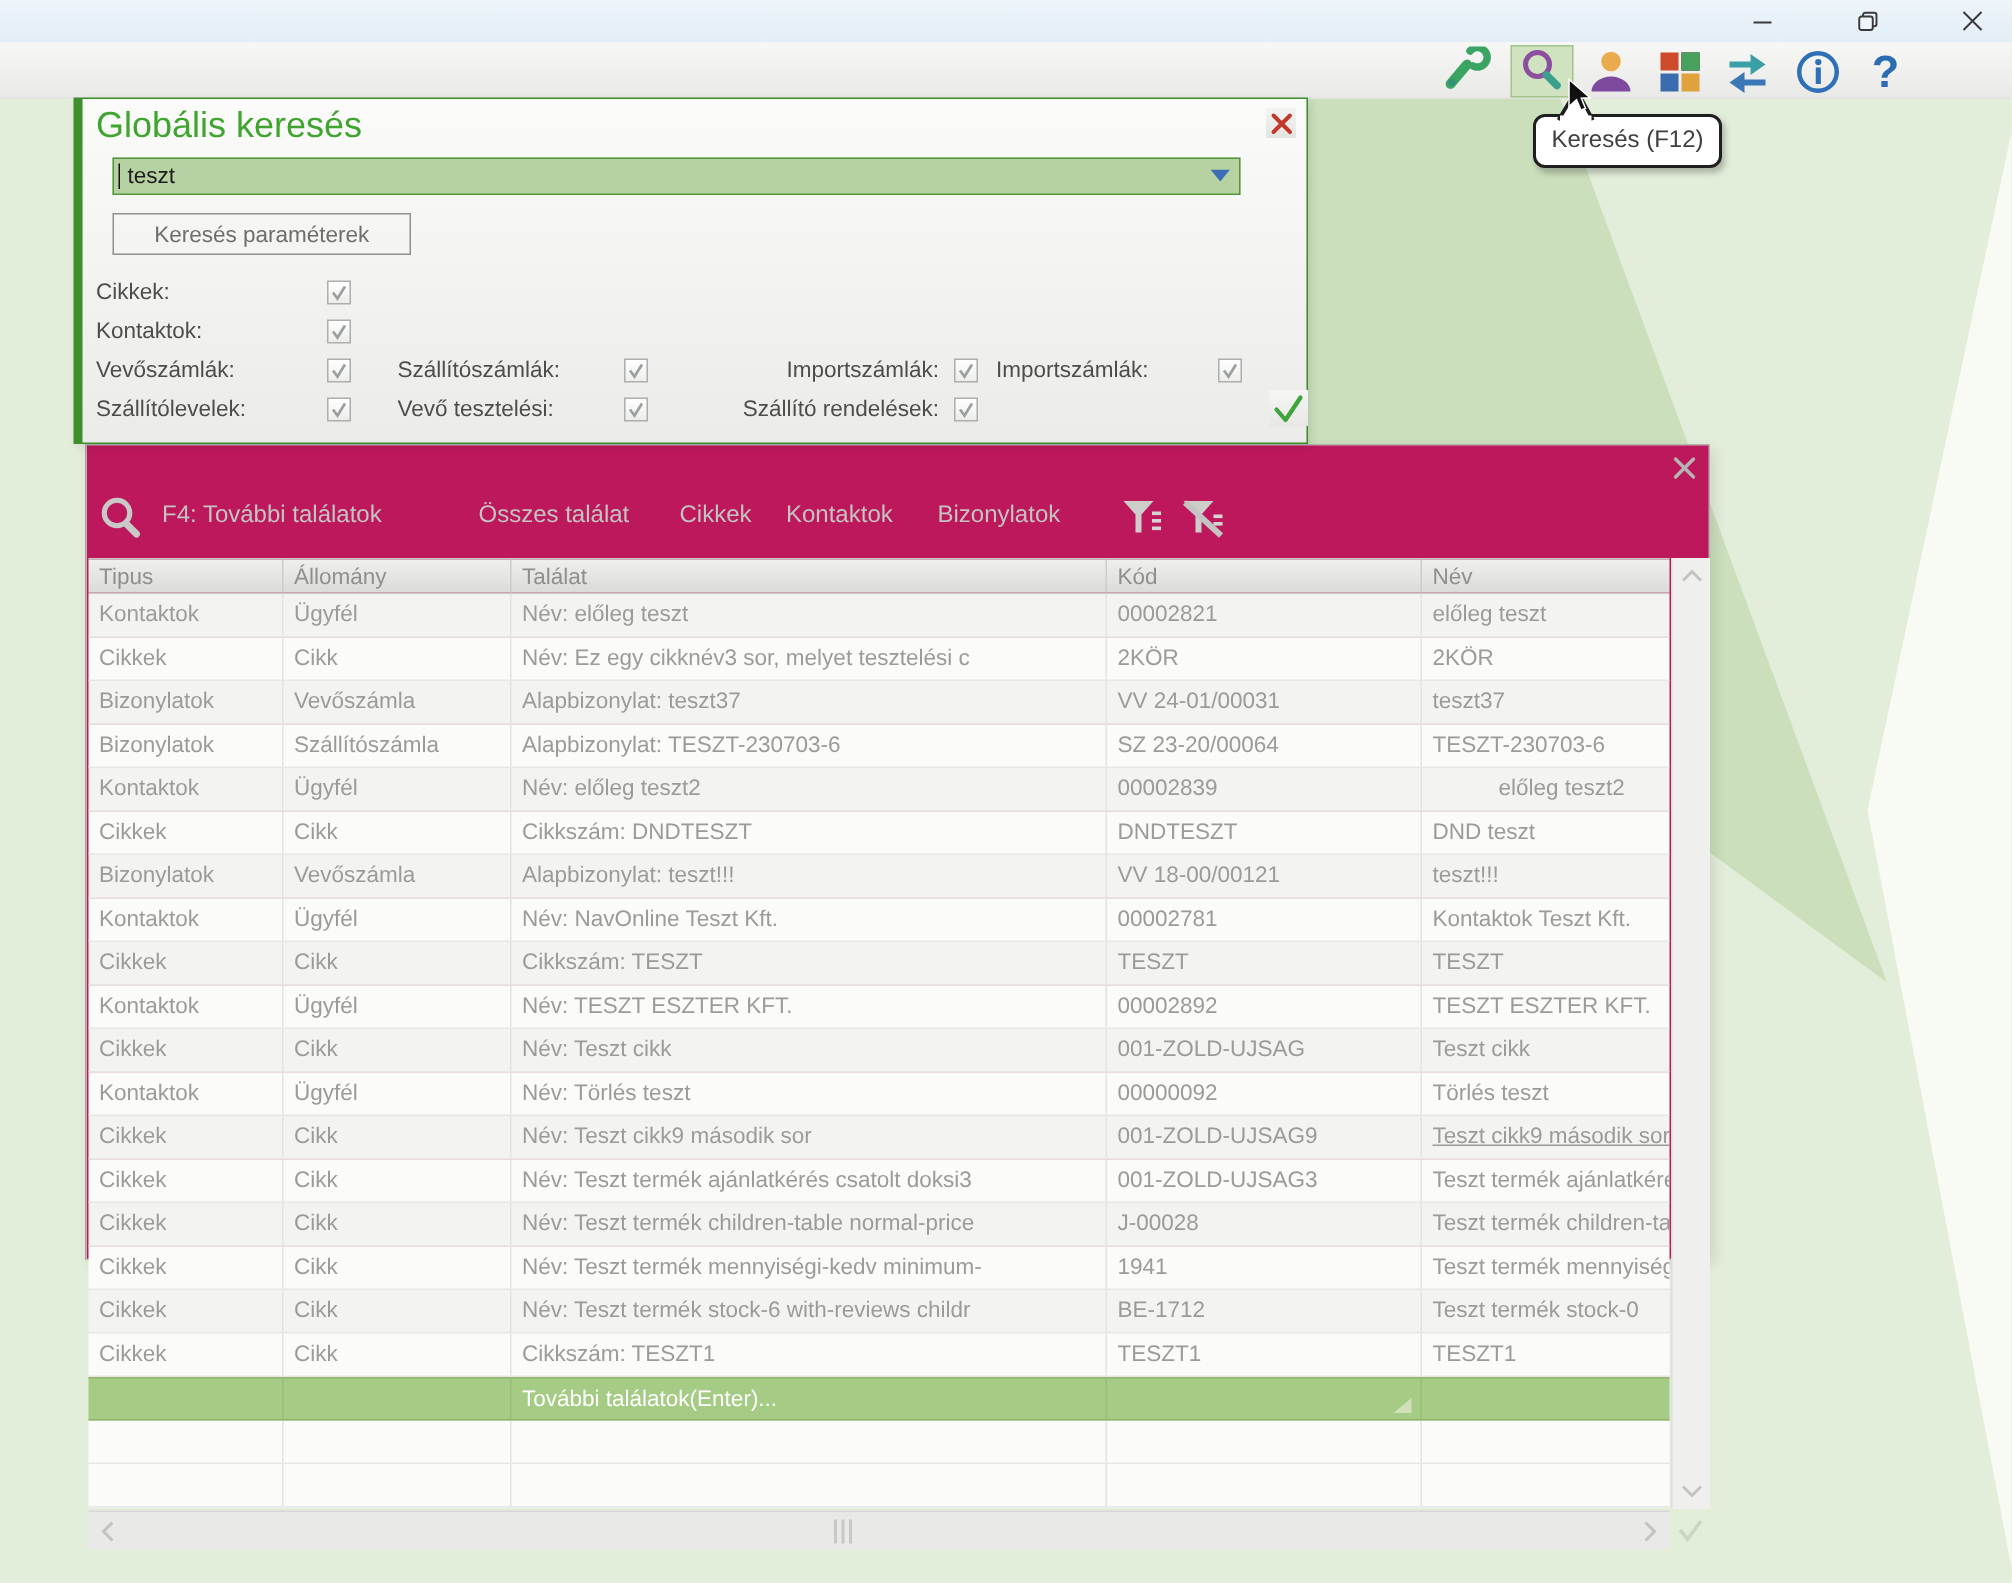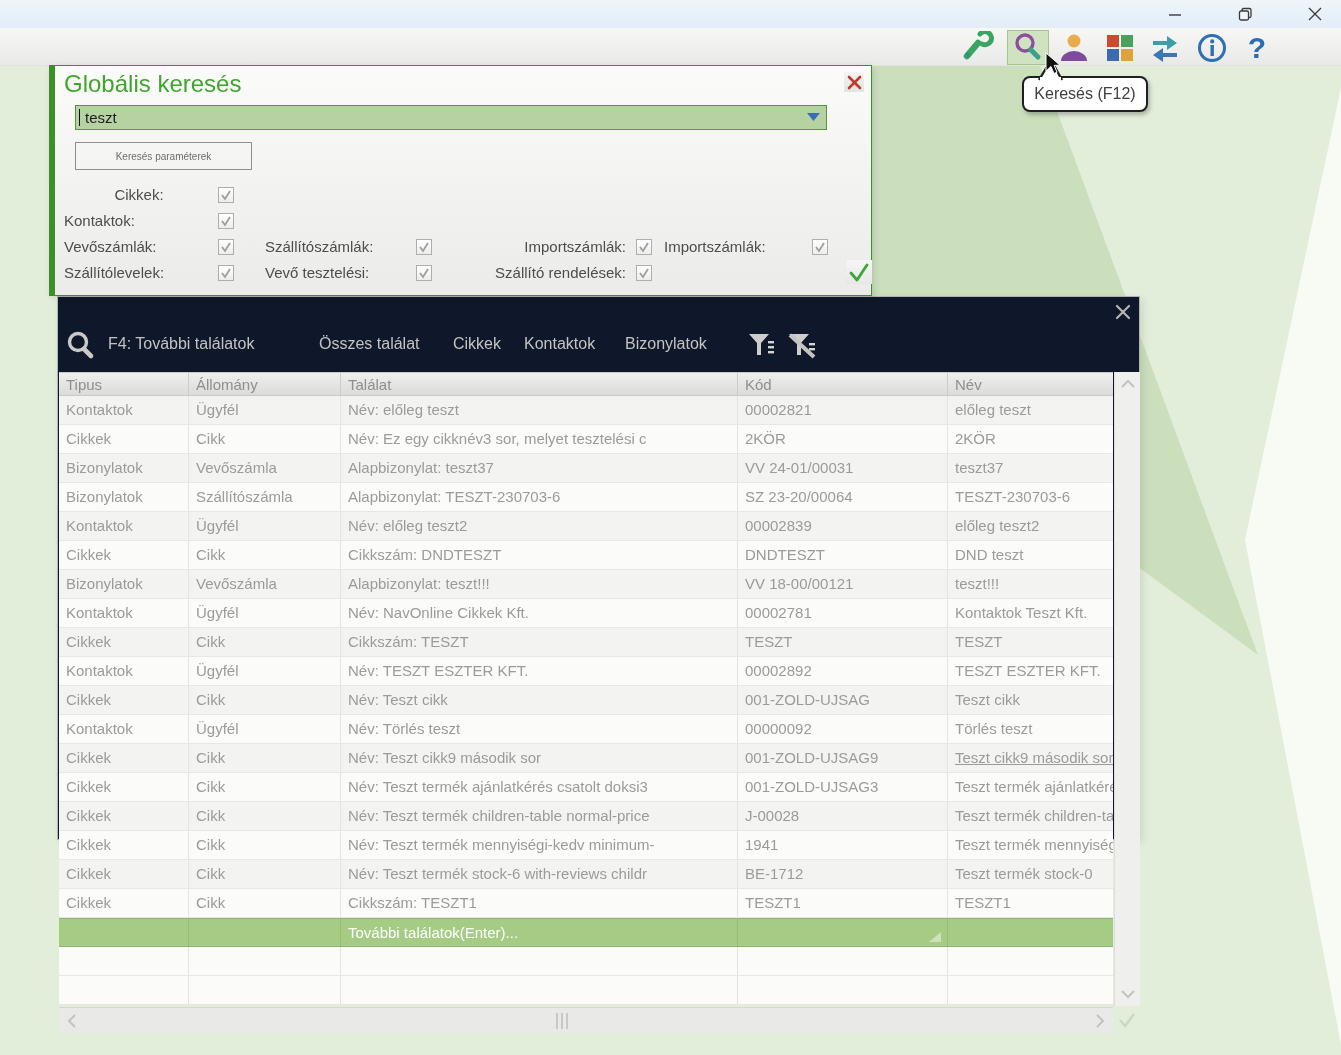--- a/index.html
+++ b/index.html
@@ -24,30 +24,30 @@
   
   .dialog{position:absolute;left:49px;top:65px;width:823px;height:231px;z-index:10;
     background:linear-gradient(#fbfbfa,#ebebe9);
     border:1px solid #3e8f2b;border-left:6px solid #3e8f2b;
     box-shadow:2px 2px 6px rgba(0,0,0,0.12);}
   .dialog-title{position:absolute;left:9px;top:4px;font-size:24px;color:#3fa52e;}
   .dialog-close{position:absolute;right:7px;top:6px;width:20px;height:20px;display:flex;align-items:center;justify-content:center;background:linear-gradient(#f4f4f3,#e3e3e1);}
   .combo{position:absolute;left:20px;top:39px;width:752px;height:25px;background:#b7d2a2;border:1px solid #55953d;display:flex;align-items:center;}
   .combo-text{font-size:15px;color:#1d1d1d;padding-left:5px;border-left:1px solid #111;margin-left:3px;line-height:17px;}
   .combo-arrow{position:absolute;right:2px;top:2px;bottom:2px;width:21px;display:flex;align-items:center;justify-content:center;}
-  .params-btn{position:absolute;left:20px;top:76px;width:177px;height:28px;background:transparent;border:1px solid #8f8f8d;
-    font-size:10px;color:#6e6e6c;font-family:inherit;display:flex;align-items:center;justify-content:center;}
+  .params-btn{position:absolute;left:20px;top:76px;width:199px;height:28px;background:transparent;border:1px solid #8f8f8d;
+    font-size:15px;color:#6e6e6c;font-family:inherit;display:flex;align-items:center;justify-content:center;}
   .cbrow{position:absolute;left:0;height:20px;width:100%;}
   .cb-label{position:absolute;top:0;font-size:15px;color:#4d4d4b;white-space:nowrap;}
   .checkbox{position:absolute;top:1px;width:16px;height:16px;border:1px solid #aeaeac;background:linear-gradient(#ffffff,#ededeb);display:flex;align-items:center;justify-content:center;}
   .dlg-ok{position:absolute;left:791px;top:194px;width:26px;height:24px;display:flex;align-items:center;justify-content:center;background:linear-gradient(#f6f6f5,#e7e7e5);}
 
   
   .panel{position:absolute;left:57px;top:296px;width:1083px;height:544px;z-index:9;
-    background:#0f172a;border:1px solid #b3b3b1;box-shadow:3px 3px 8px rgba(0,0,0,0.10);}
+    background:#be185d;border:1px solid #b3b3b1;box-shadow:3px 3px 8px rgba(0,0,0,0.10);}
   .panel-close{position:absolute;right:6px;top:5px;width:20px;height:20px;display:flex;align-items:center;justify-content:center;}
   .res-toolbar{position:absolute;left:0;top:26px;width:100%;height:48px;}
   .res-tb-text{position:absolute;top:12px;font-size:16px;color:#c3c3c1;white-space:nowrap;}
   .grid-head{position:absolute;left:1px;top:75px;width:1054px;height:24px;display:grid;grid-template-columns:130px 152px 397px 210px 165px;
     background:linear-gradient(#efefee,#dbdbd9);border-top:1px solid #c9c9c7;border-bottom:1px solid #c9c9c7;}
   .grid-head .hcell{font-size:15px;color:#8f8f8d;padding:3px 0 0 7px;border-right:1px solid #cccccb;overflow:hidden;white-space:nowrap;}
   .rows{position:absolute;left:1px;top:99px;width:1054px;}
   .trow{display:grid;grid-template-columns:130px 152px 397px 210px 165px;height:29px;border-bottom:1px solid #e7e7e5;}
   .trow.alt0{background:#f3f3f1;}
   .trow.alt1{background:#fbfbfa;}
@@ -164,21 +164,21 @@
       <span class="combo-text">teszt</span>
       <span class="combo-arrow">
         <svg width="13" height="9">
             <polygon points="0,0 13,0 6.5,8" fill="#3a6db5"></polygon>
           </svg>
       </span>
     </div>
     <button class="params-btn">Keresés paraméterek</button>
     <div id="cb-rows">
         <div class="cbrow" style="top: 120px;">
-          <span class="cb-label" style="left: 9px; width: 150px; text-align: center;">Cikkek:</span>
+          <span class="cb-label" style="left: 9px; width: 150px; text-align: left;">Cikkek:</span>
           <span class="checkbox" style="left: 163px;">
             <svg width="12" height="12">
               <polyline points="2,6 5,10 10,2" fill="none" stroke="#9aa0a0" stroke-width="1.8"></polyline>
             </svg>
           </span>
         </div>
         <div class="cbrow" style="top: 146px;">
           <span class="cb-label" style="left: 9px; width: 150px; text-align: left;">Kontaktok:</span>
           <span class="checkbox" style="left: 163px;">
             <svg width="12" height="12">
@@ -307,40 +307,40 @@
           <div class="tcell">Szállítószámla</div>
           <div class="tcell">Alapbizonylat: TESZT-230703-6</div>
           <div class="tcell">SZ 23-20/00064</div>
           <div class="tcell" style="border-right: none;">TESZT-230703-6</div>
         </div>
         <div class="trow alt0">
           <div class="tcell">Kontaktok</div>
           <div class="tcell">Ügyfél</div>
           <div class="tcell">Név: előleg teszt2</div>
           <div class="tcell">00002839</div>
-          <div class="tcell" style="border-right: none;">előleg teszt2</div>
+          <div class="tcell" style="border-right: none; margin-left: 44px;">előleg teszt2</div>
         </div>
         <div class="trow alt1">
           <div class="tcell">Cikkek</div>
           <div class="tcell">Cikk</div>
           <div class="tcell">Cikkszám: DNDTESZT</div>
           <div class="tcell">DNDTESZT</div>
           <div class="tcell" style="border-right: none;">DND teszt</div>
         </div>
         <div class="trow alt0">
           <div class="tcell">Bizonylatok</div>
           <div class="tcell">Vevőszámla</div>
           <div class="tcell">Alapbizonylat: teszt!!!</div>
           <div class="tcell">VV 18-00/00121</div>
           <div class="tcell" style="border-right: none;">teszt!!!</div>
         </div>
         <div class="trow alt1">
           <div class="tcell">Kontaktok</div>
           <div class="tcell">Ügyfél</div>
-          <div class="tcell">Név: NavOnline Cikkek Kft.</div>
+          <div class="tcell">Név: NavOnline Teszt Kft.</div>
           <div class="tcell">00002781</div>
           <div class="tcell" style="border-right: none;">Kontaktok Teszt Kft.</div>
         </div>
         <div class="trow alt0">
           <div class="tcell">Cikkek</div>
           <div class="tcell">Cikk</div>
           <div class="tcell">Cikkszám: TESZT</div>
           <div class="tcell">TESZT</div>
           <div class="tcell" style="border-right: none;">TESZT</div>
         </div>

